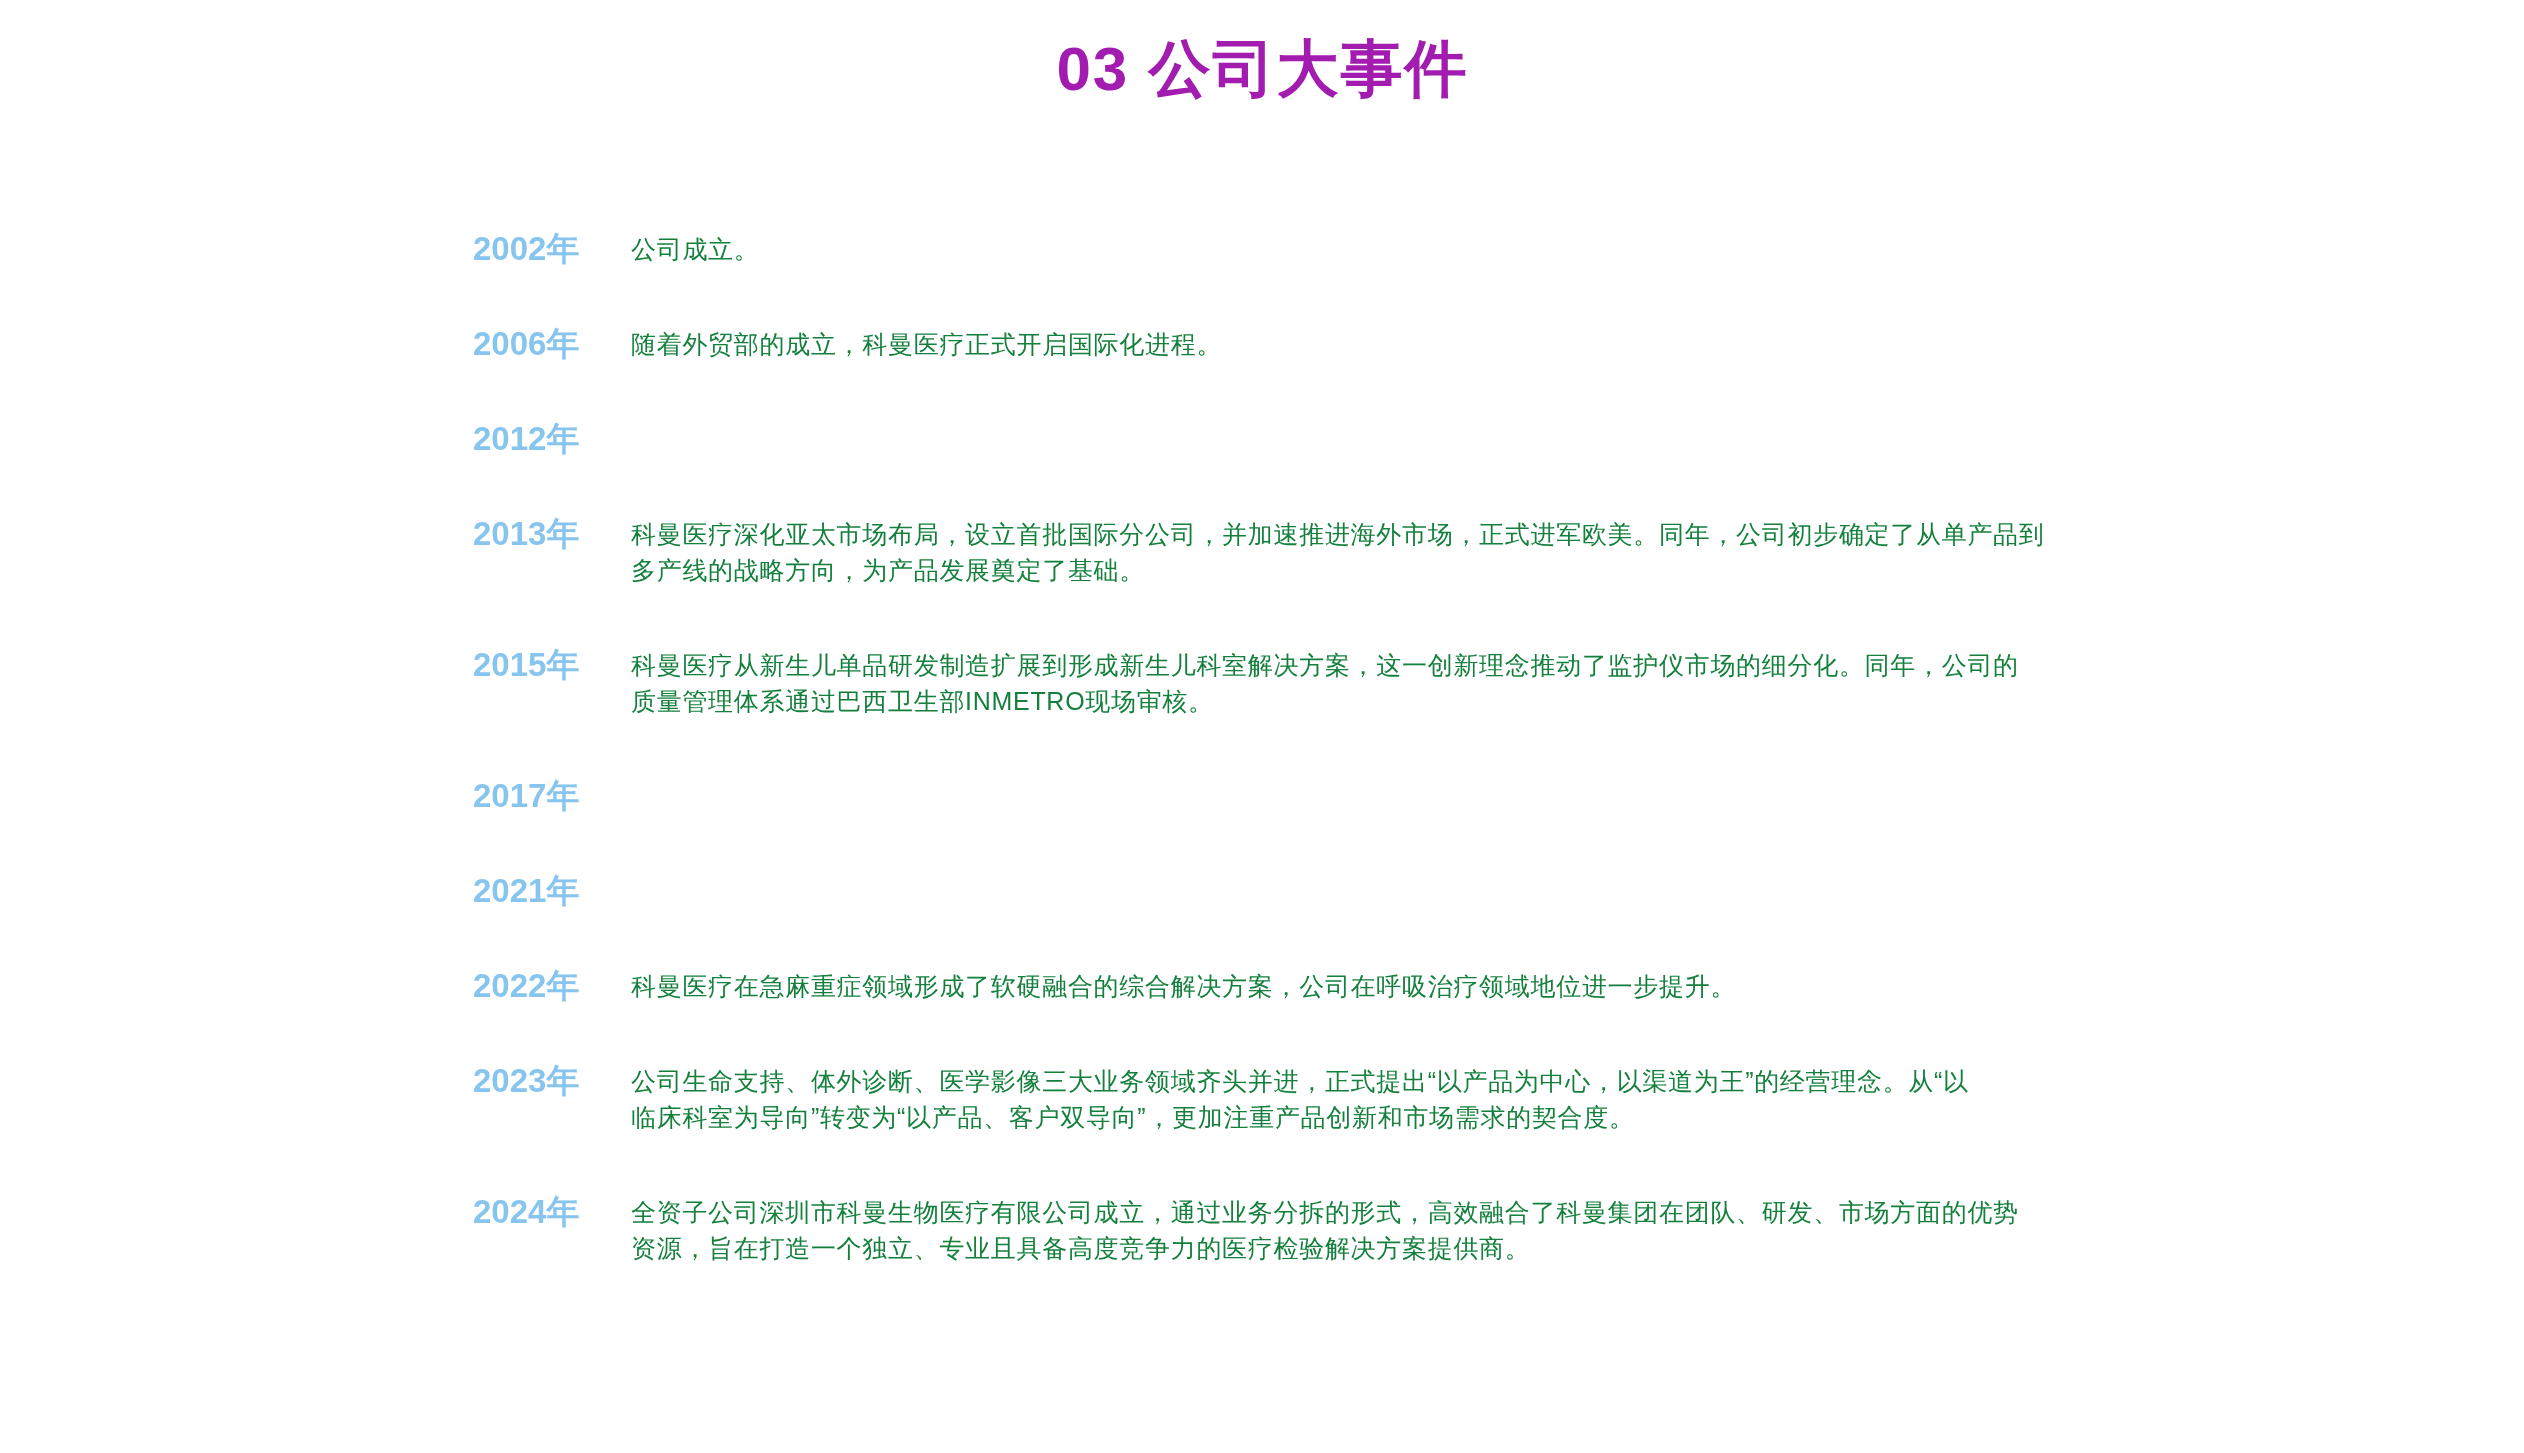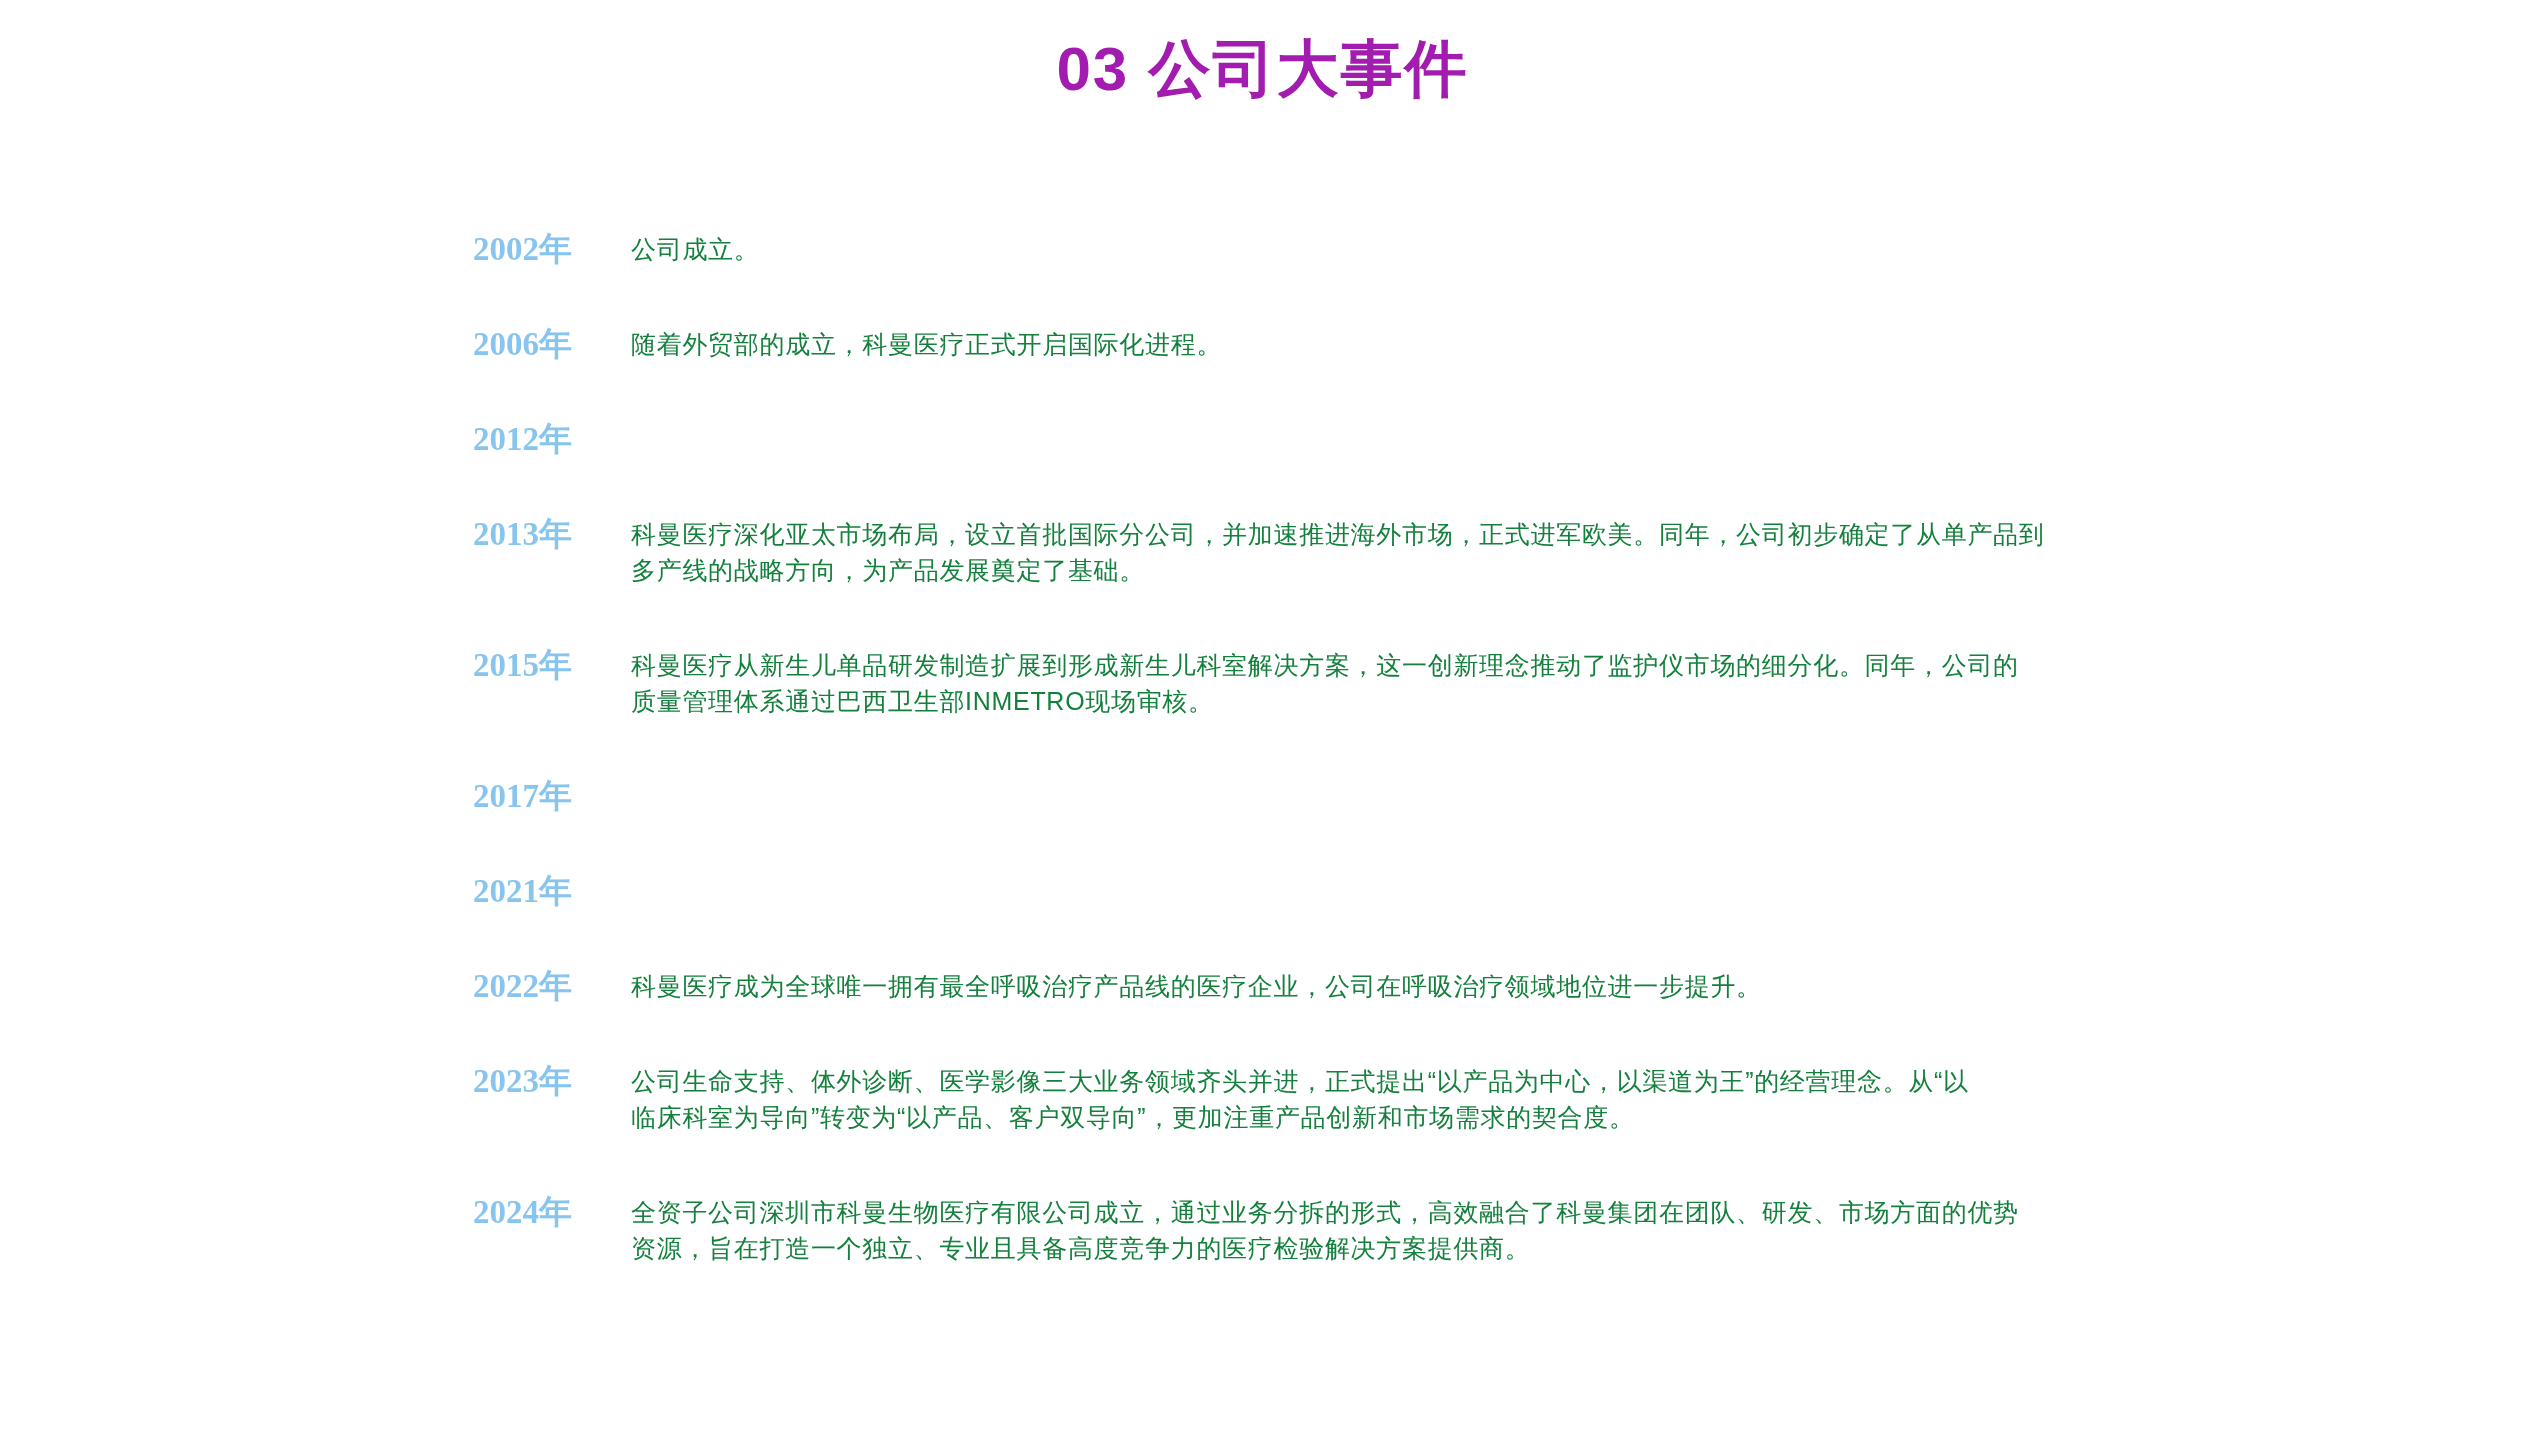--- a/index.html
+++ b/index.html
@@ -43,21 +43,20 @@
     margin-bottom: 0;
   }
   .year {
     flex: 0 0 158px;
     width: 158px;
     font-size: 33px;
     font-weight: bold;
     line-height: 36px;
     color: #87C5EE;
     white-space: nowrap;
-    font-family: Liberation Serif, serif;
   }
   .desc {
     flex: 1 1 auto;
     max-width: 1486px;
     font-size: 25px;
     line-height: 36px;
     color: #15803d;
     white-space: pre-line;
     letter-spacing: 0.7px;
   }
@@ -97,21 +96,21 @@
   <div class="entry">
     <div class="year">2017年</div>
   </div>
 
   <div class="entry">
     <div class="year">2021年</div>
   </div>
 
   <div class="entry">
     <div class="year">2022年</div>
-    <div class="desc">科曼医疗成为全球唯一拥有最全呼吸治疗产品线的医疗企业，公司在呼吸治疗领域地位进一步提升。</div>
+    <div class="desc">科曼医疗在急麻重症领域形成了软硬融合的综合解决方案，公司在呼吸治疗领域地位进一步提升。</div>
   </div>
 
   <div class="entry">
     <div class="year">2023年</div>
     <div class="desc">公司生命支持、体外诊断、医学影像三大业务领域齐头并进，正式提出“以产品为中心，以渠道为王”的经营理念。从“以
 临床科室为导向”转变为“以产品、客户双导向”，更加注重产品创新和市场需求的契合度。</div>
   </div>
 
   <div class="entry">
     <div class="year">2024年</div>

